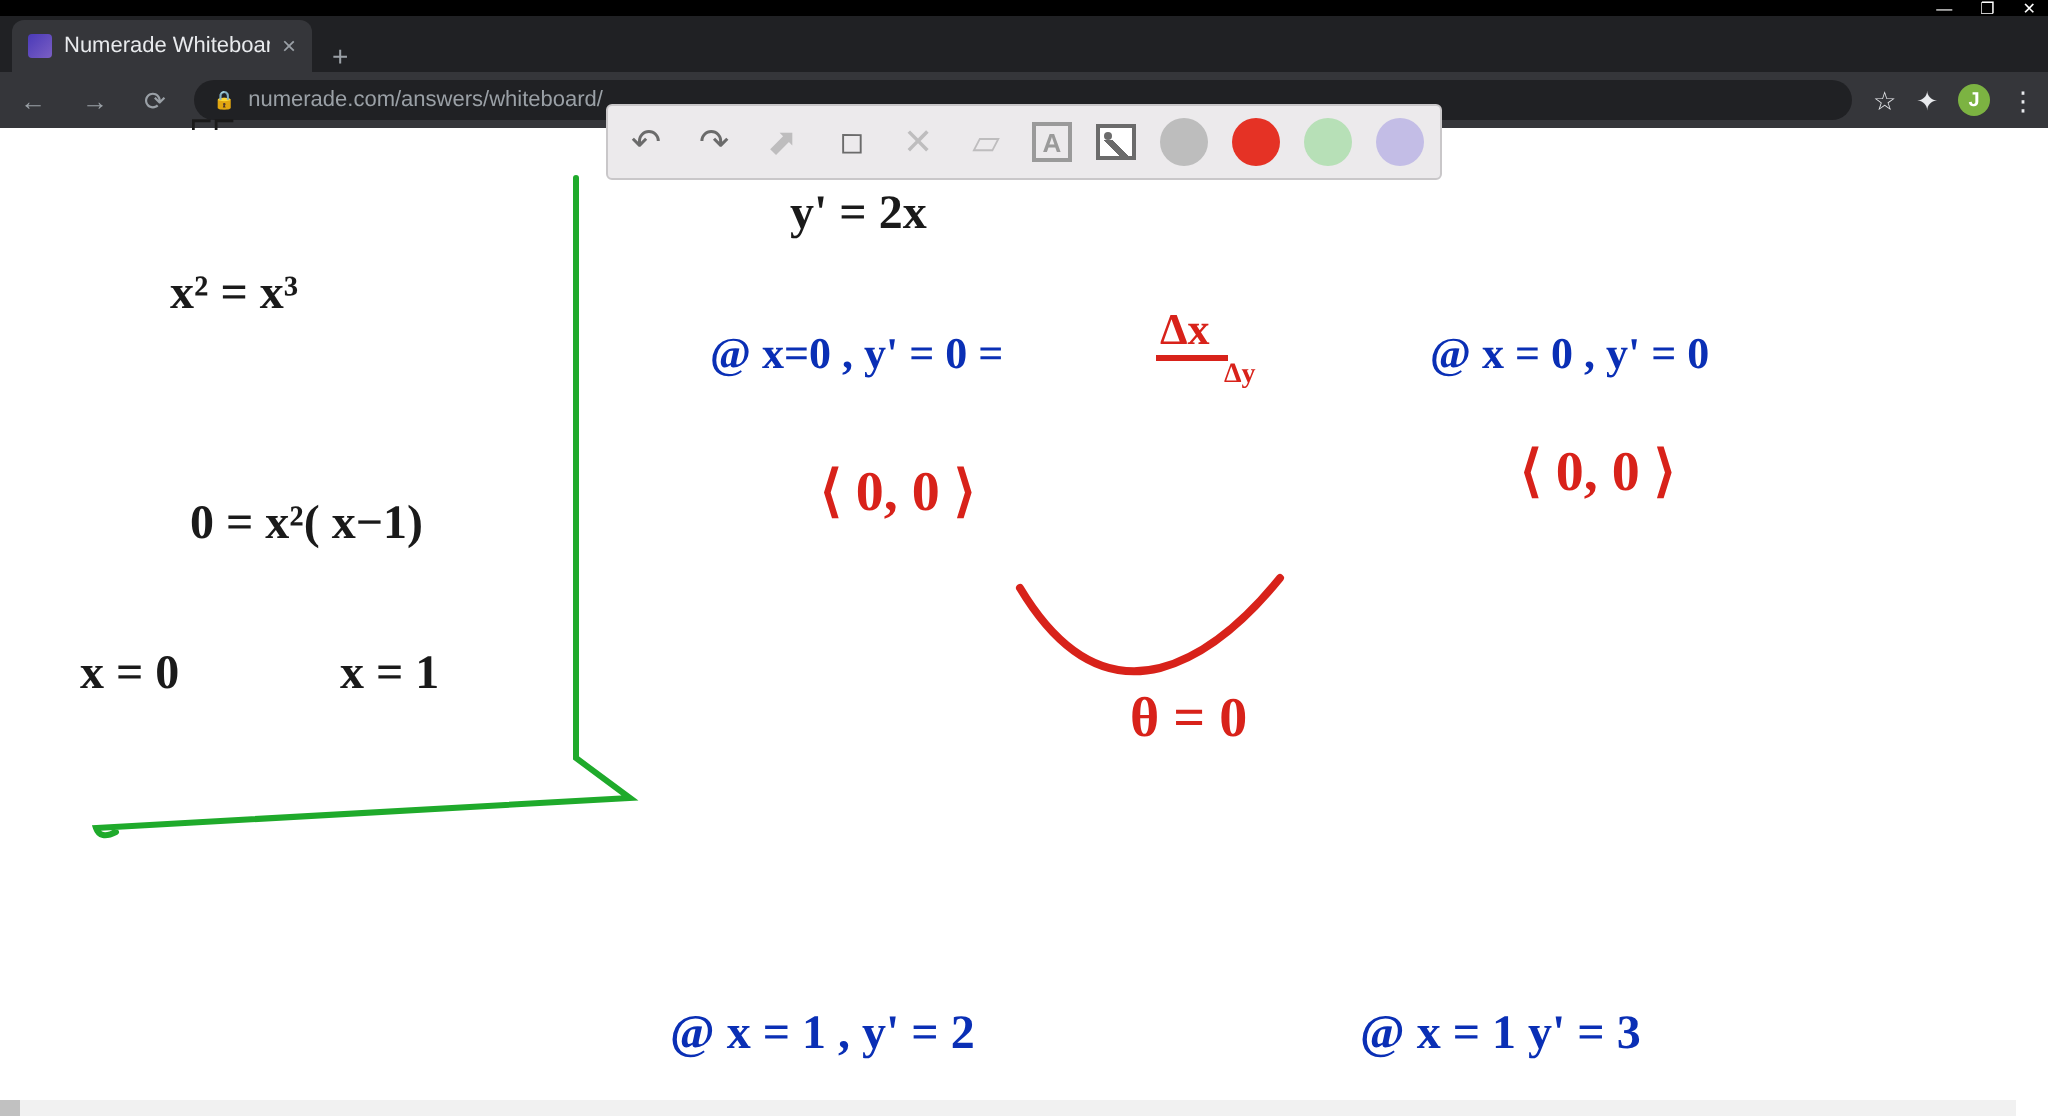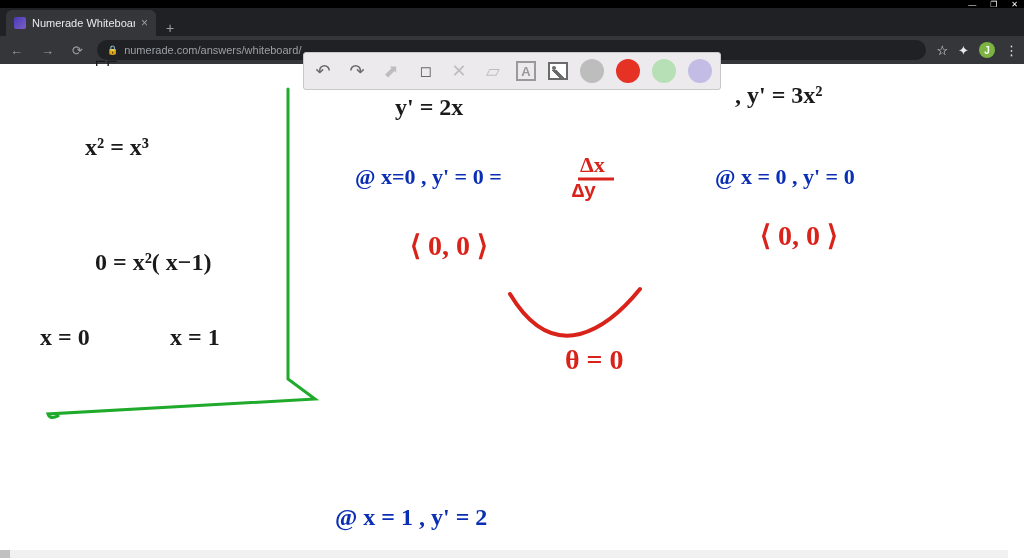--- a/index.html
+++ b/index.html
@@ -198,27 +198,27 @@
   <div class="hand black" style="left:95px; top:-14px; font-size:20px;">⌐⌐</div>
 
   <div class="hand black" style="left:85px;  top:70px;  font-size:24px;">x² = x³</div>
   <div class="hand black" style="left:95px;  top:185px; font-size:24px;">0 = x²( x−1)</div>
   <div class="hand black" style="left:40px;  top:260px; font-size:24px;">x = 0</div>
   <div class="hand black" style="left:170px; top:260px; font-size:24px;">x = 1</div>
 
   <div class="hand black" style="left:395px; top:30px; font-size:24px;">y' = 2x</div>
   <div class="hand blue" style="left:355px; top:100px; font-size:22px;">@ x=0 ,  y' = 0  =</div>
   <div class="hand red" style="left:580px; top:88px; font-size:22px;">Δx</div>
-  <div class="hand red" style="left:572px; top:116px; font-size:20px;font-family:Liberation Mono, monospace;">Δy</div>
+  <div class="hand red" style="left:612px; top:116px; font-size:14px;">Δy</div>
   <div class="hand red" style="left:410px; top:165px; font-size:28px;">⟨ 0, 0 ⟩</div>
   <div class="hand red" style="left:565px; top:280px; font-size:28px;">θ = 0</div>
 
-  <div class="hand black" style="left:735px; top:18px; font-size:24px;">,  y' = 3x²</div>
   <div class="hand blue" style="left:715px; top:100px; font-size:22px;">@  x = 0 , y' = 0</div>
   <div class="hand red" style="left:760px; top:155px; font-size:28px;">⟨ 0, 0 ⟩</div>
 
   <div class="hand blue" style="left:335px; top:440px; font-size:24px;">@ x = 1 ,   y' = 2</div>
+  <div class="hand blue" style="left:680px; top:440px; font-size:24px;">@ x = 1   y' = 3</div>
 
 </div>
 
 <div class="scrollbar-bottom">
   <div class="thumb"></div>
 </div>
 
 </body></html>

